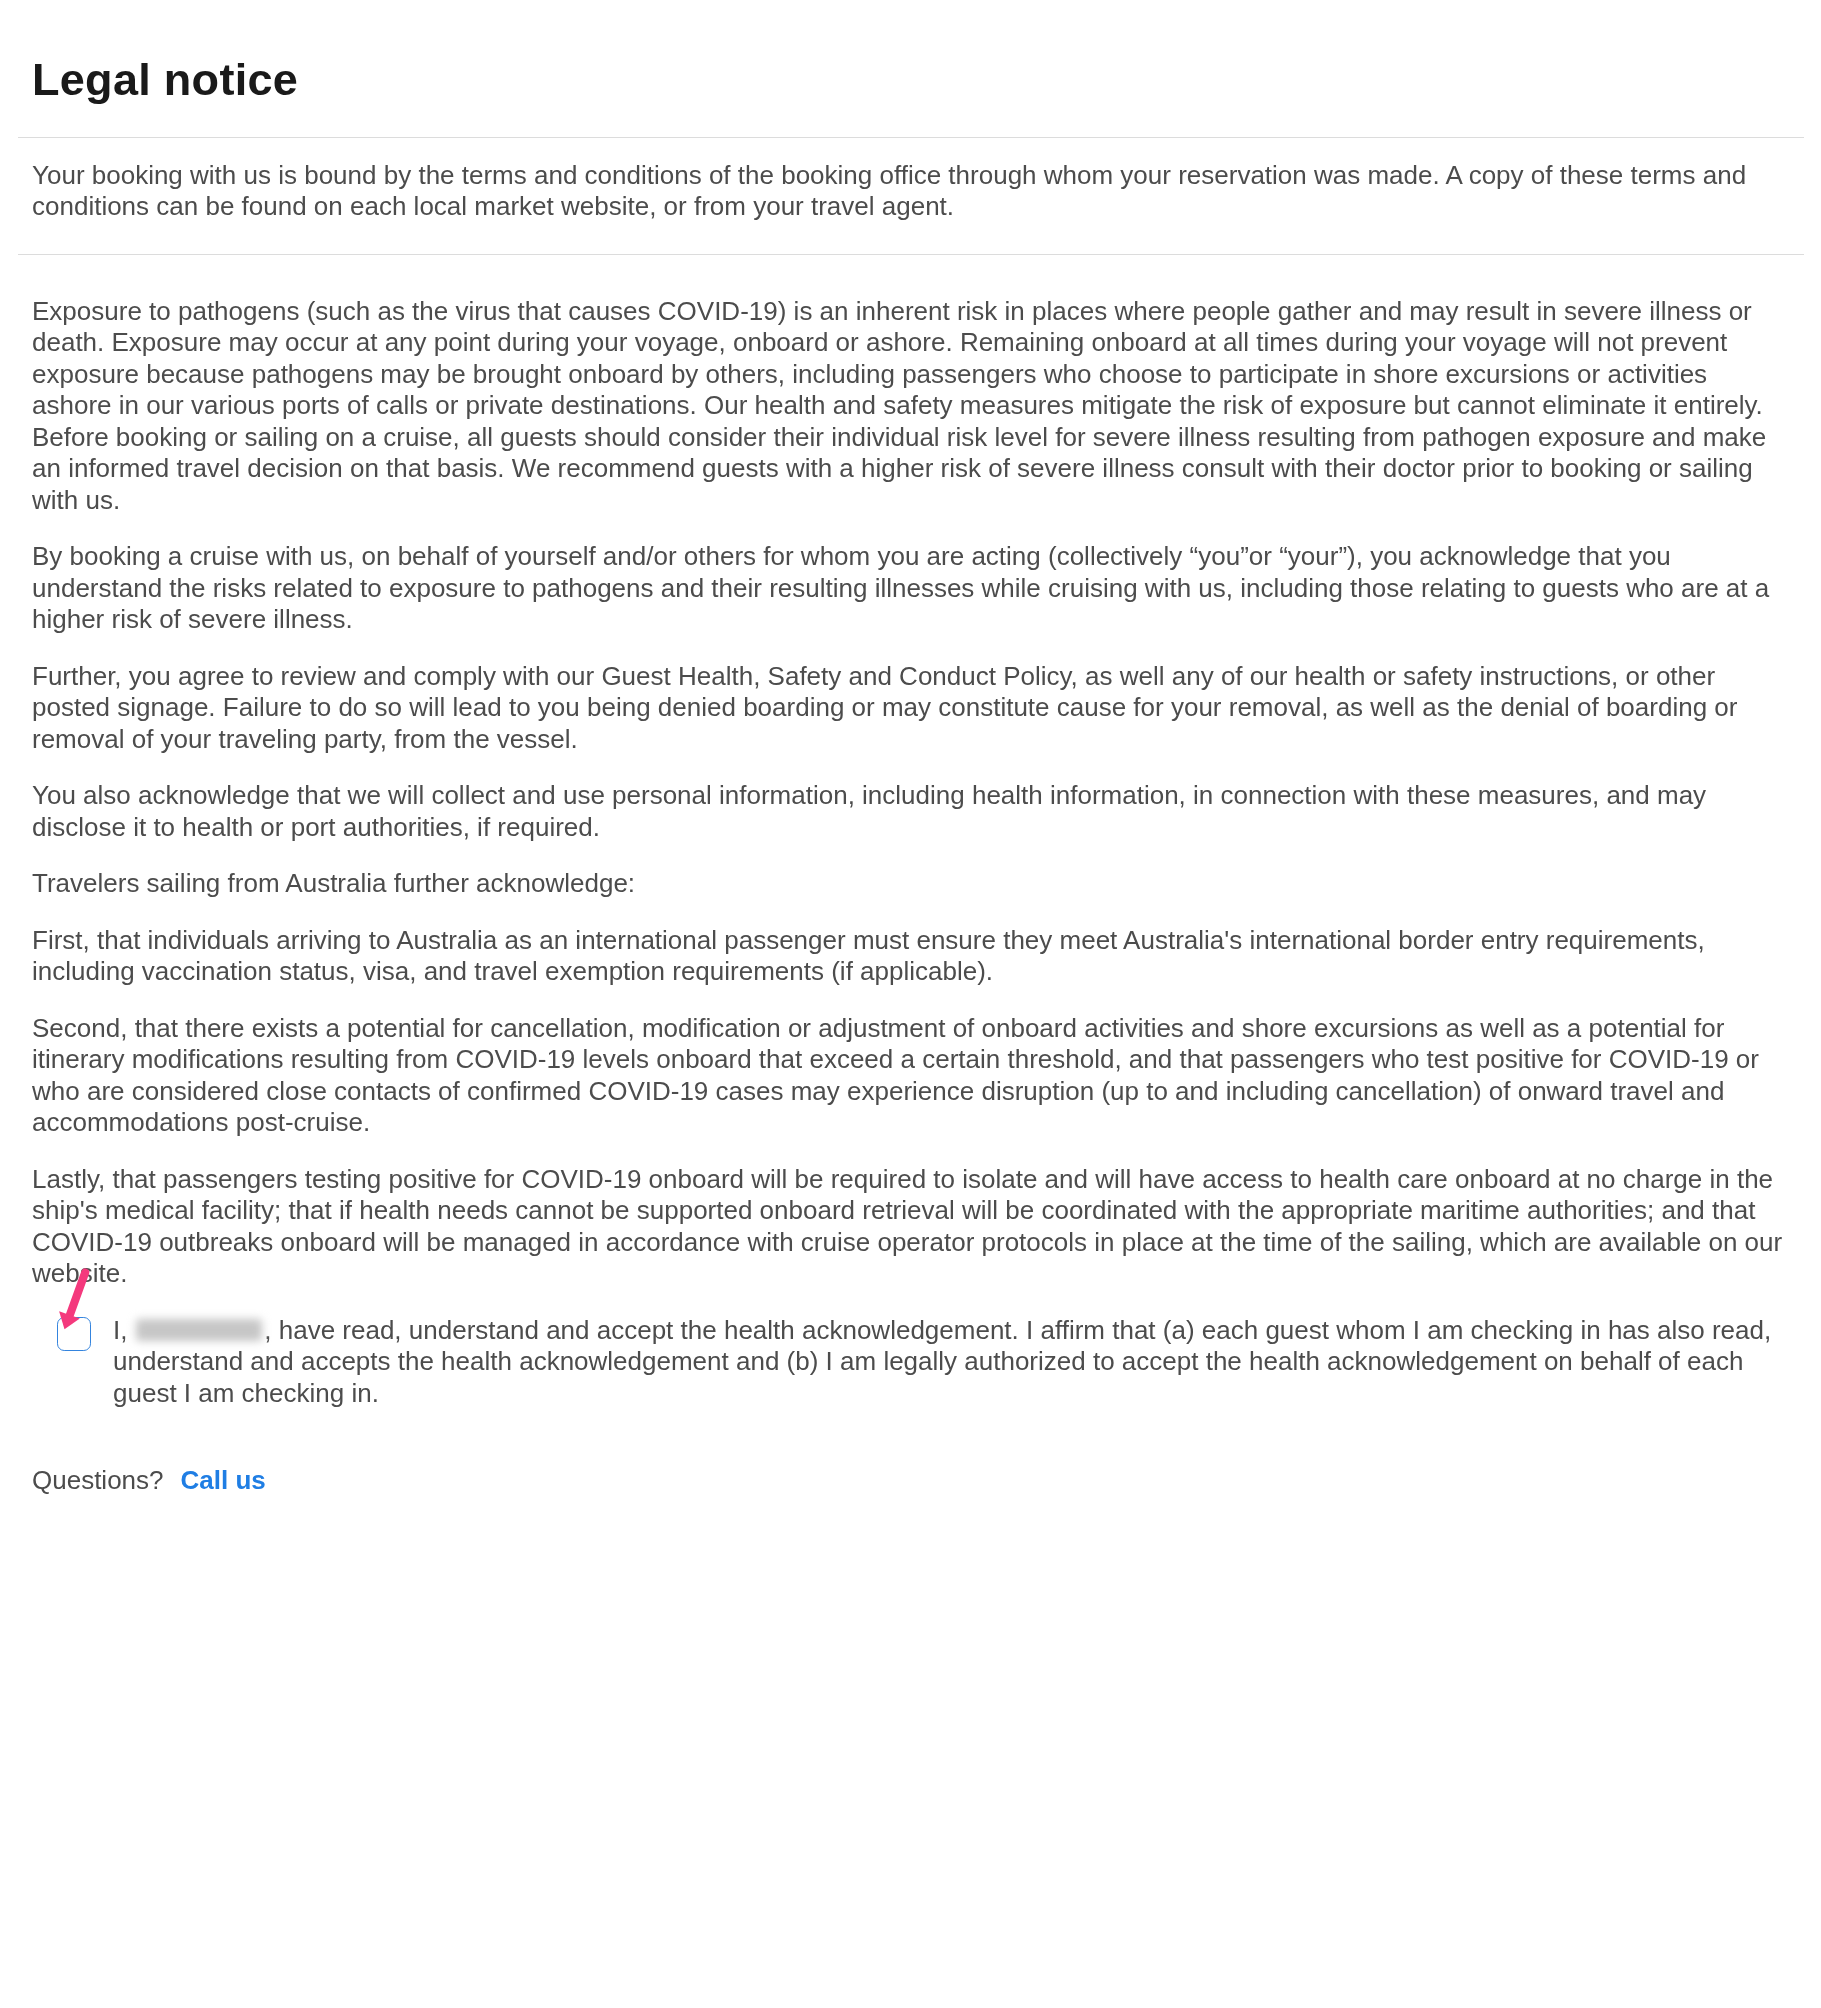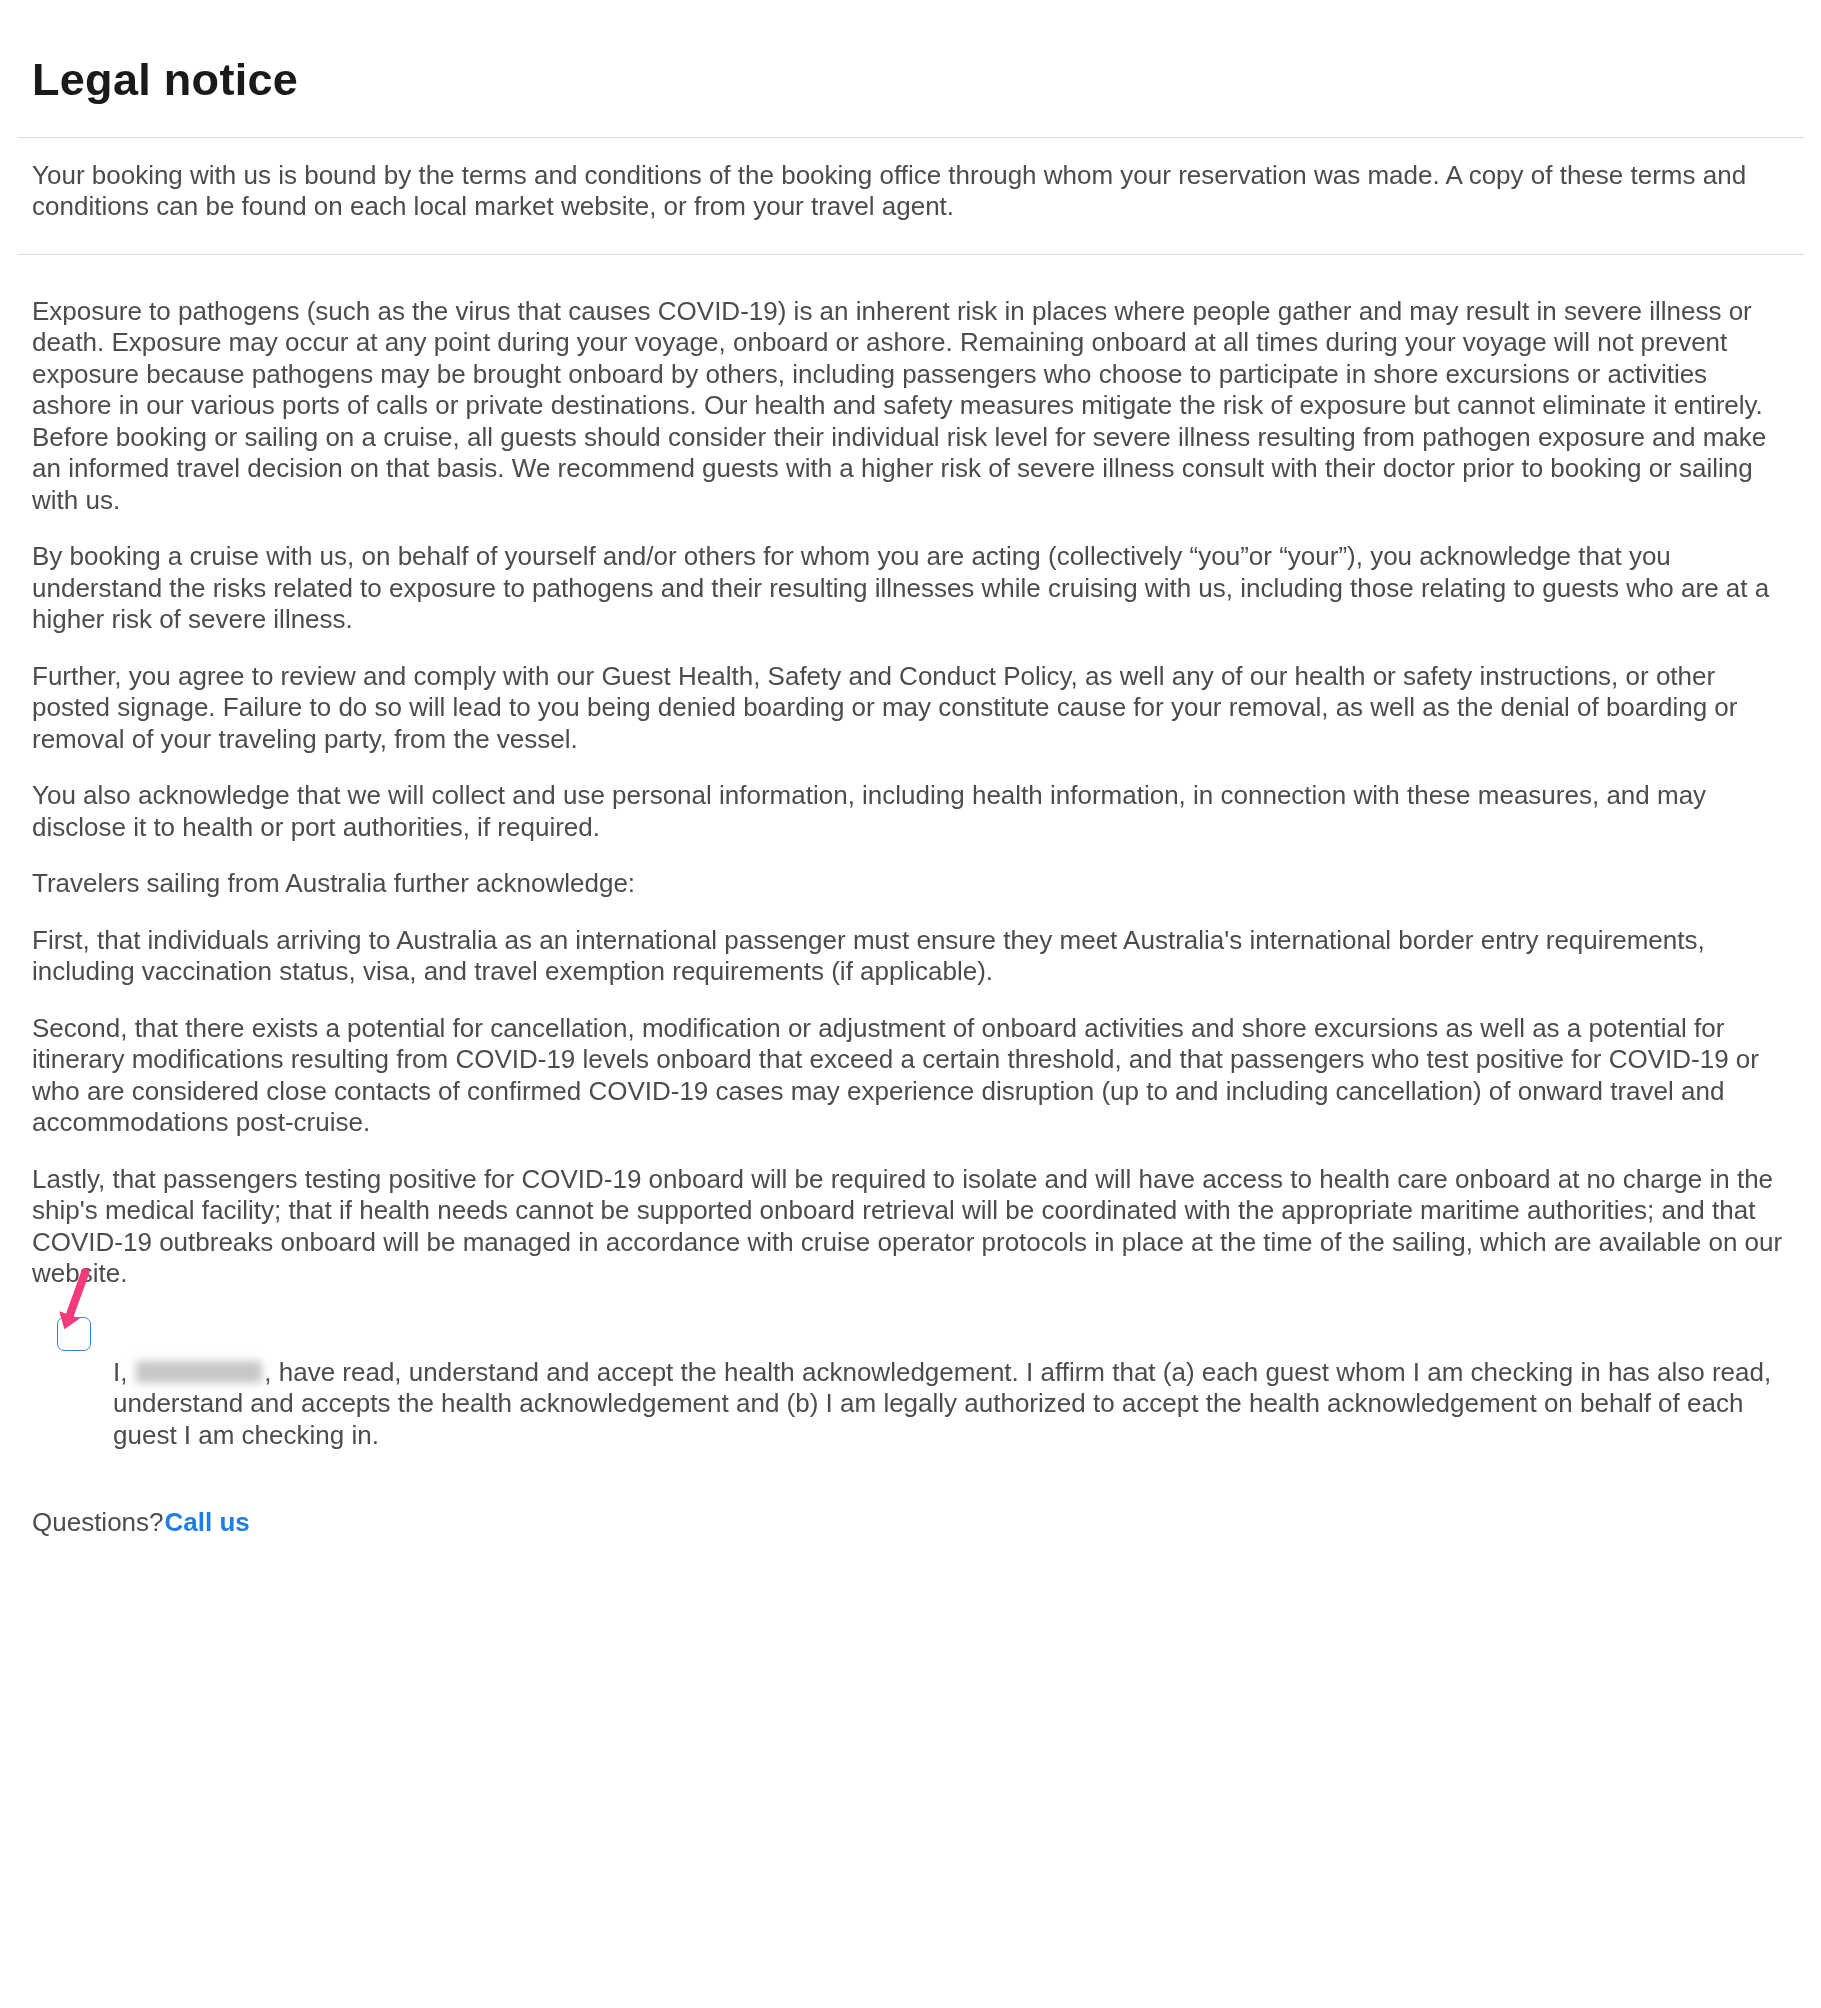--- a/index.html
+++ b/index.html
@@ -60,21 +60,21 @@
     border-radius: 7.2px;
     background: #ffffff;
     cursor: pointer;
   }
   .annotation-arrow {
     position: absolute;
     left: -7.2px;
     top: -47px;
     z-index: 2;
   }
-  .ack-text { flex: 1 1 auto; margin-top: 42px; }
+  .ack-text { flex: 1 1 auto; }
   .redacted {
     display: inline-block;
     width: 126px;
     height: 21.6px;
     background: #c6c6c6;
     border-radius: 3.6px;
     filter: blur(4.5px);
     vertical-align: -1.8px;
     margin: 0 1.8px;
   }
@@ -82,21 +82,21 @@
   .footer {
     margin-top: 56px;
     font-size: 26px;
     line-height: 31.5px;
     color: #4c4c4c;
   }
   .call-us {
     color: #1f7ee4;
     font-weight: 700;
     text-decoration: none;
-    margin-left: 1px;
+    margin-left: 17px;
     cursor: pointer;
   }
 </style>
 </head>
 <body>
 
 <div class="page">
 
   <h1 class="section-heading">Legal notice</h1>
 

